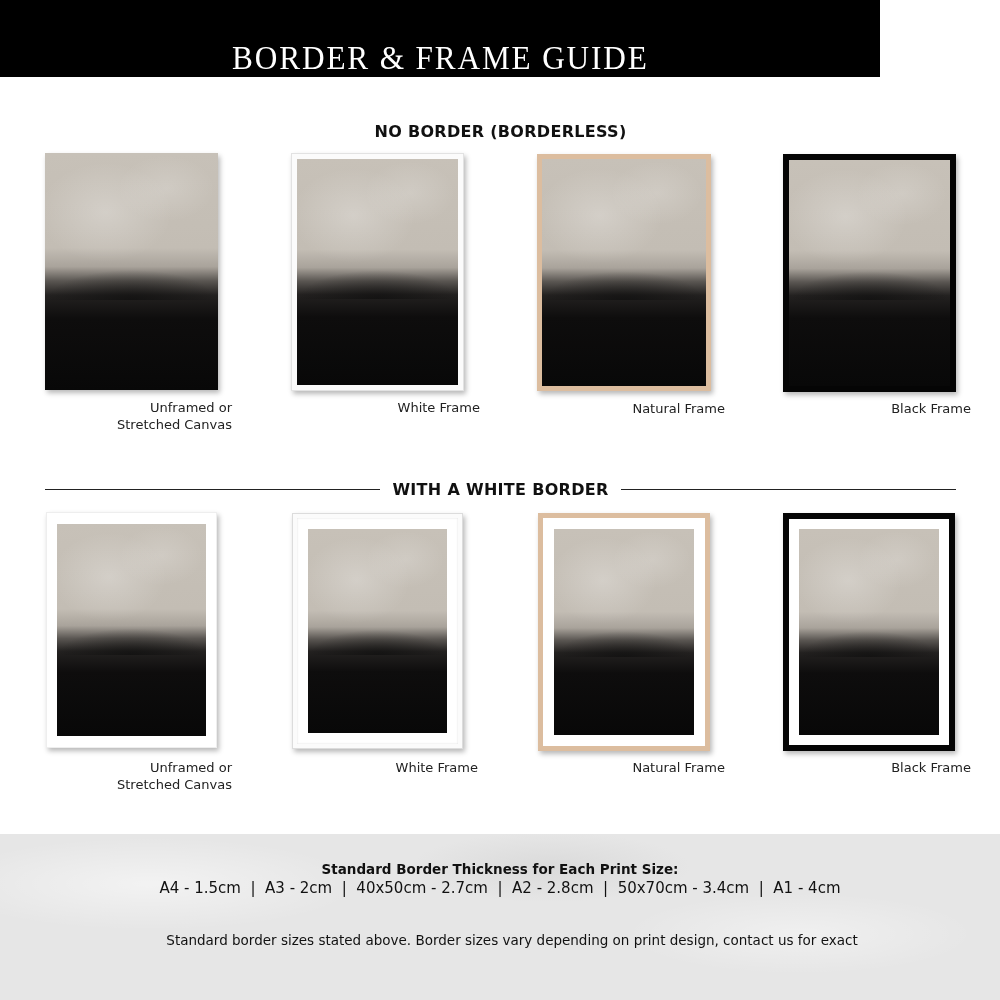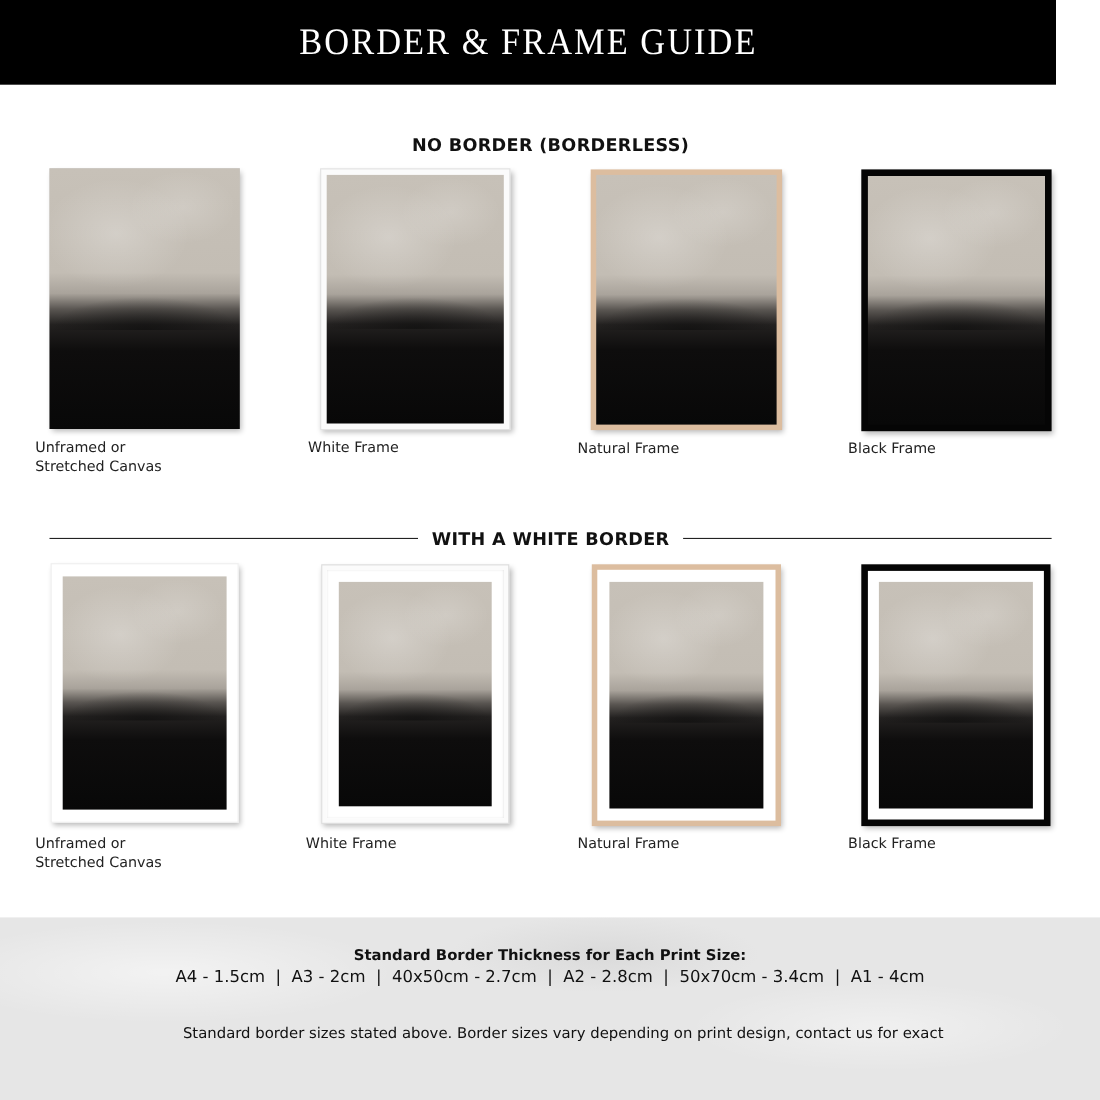--- a/index.html
+++ b/index.html
@@ -1,21 +1,21 @@
 <!DOCTYPE html>
 <html><head>
   <meta charset="utf-8">
   <style>
     * { box-sizing: border-box; margin: 0; padding: 0; }
     html, body { width: 1000px; height: 1000px; background: #ffffff; overflow: hidden; }
     body { position: relative; font-family: "DejaVu Sans", "Liberation Sans", sans-serif; color: #1a1a1a; }
 
     .header {
-      position: absolute; left: 0; top: 0; width: 960px; height: 77px;
-      background: #000; display: flex; align-items: center; justify-content: center;
+      position: absolute; left: 0; top: 0; width: 880px; height: 77px;
+      background: #000; display: flex; align-items: flex-end; justify-content: center;
     }
     .header-title {
       color: #fff; font-family: "Liberation Serif", "DejaVu Serif", serif;
       font-size: 34px; letter-spacing: 2px; font-weight: 400;
       transform: scaleX(0.92);
     }
 
     .section-heading {
       position: absolute; left: 45px; width: 911px; height: 20px;
       display: flex; align-items: center;
@@ -37,21 +37,21 @@
         linear-gradient(to bottom,
           #c7c1b8 0%, #c3bdb4 40%, #a9a39b 48%, #5a5652 54%,
           #232120 60%, #0e0d0d 70%, #080808 100%);
     }
     .art::after {
       content: ""; position: absolute; left: 0; right: 0; top: 44%; height: 18%;
       background: radial-gradient(ellipse 70% 100% at 50% 100%, rgba(10,10,10,0.55), transparent 70%);
     }
 
     .caption {
-      position: absolute; width: 200px; text-align: left;
+      position: absolute; width: 200px; text-align: right;
       font-size: 13px; line-height: 17px; color: #222;
     }
 
     .footer {
       position: absolute; left: 0; top: 834px; width: 1000px; height: 166px;
       background:
         radial-gradient(ellipse 30% 40% at 15% 30%, rgba(255,255,255,0.5), transparent 70%),
         radial-gradient(ellipse 25% 35% at 80% 60%, rgba(255,255,255,0.4), transparent 70%),
         radial-gradient(ellipse 20% 30% at 55% 20%, rgba(200,200,200,0.4), transparent 70%),
         #e6e6e6;

